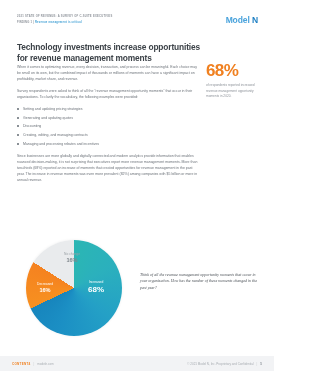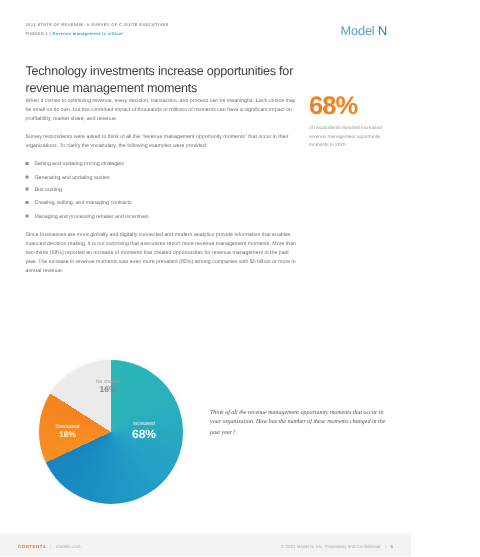--- a/index.html
+++ b/index.html
@@ -36,34 +36,34 @@
     color: #3f9fd4;
     font-weight: 700;
     line-height: 1.6;
     margin-top: 1.5px;
   }
   .finding .fnum { color: #8d9299; }
   .logo {
     position: absolute;
     right: 16px; top: 15px;
     font-size: 8.5px;
-    font-weight: 400;
+    font-weight: 700;
     color: #4aa3dc;
     letter-spacing: -0.1px;
   }
   .logo .n { color: #1d7fc3; }
 
   
   .headline {
     position: absolute;
     left: 17px; top: 42px;
     width: 192px;
     font-size: 8.4px;
     line-height: 1.32;
-    font-weight: 400;
+    font-weight: 700;
     color: #3c4248;
     letter-spacing: -0.15px;
   }
 
   
   .body-col {
     position: absolute;
     left: 17px; top: 64px;
     width: 183px;
   }

